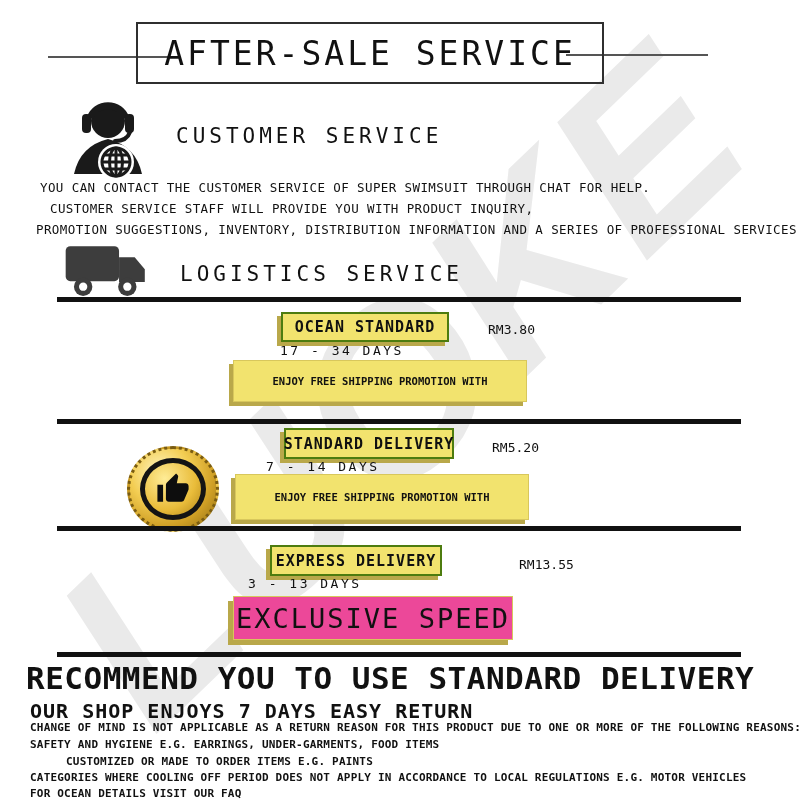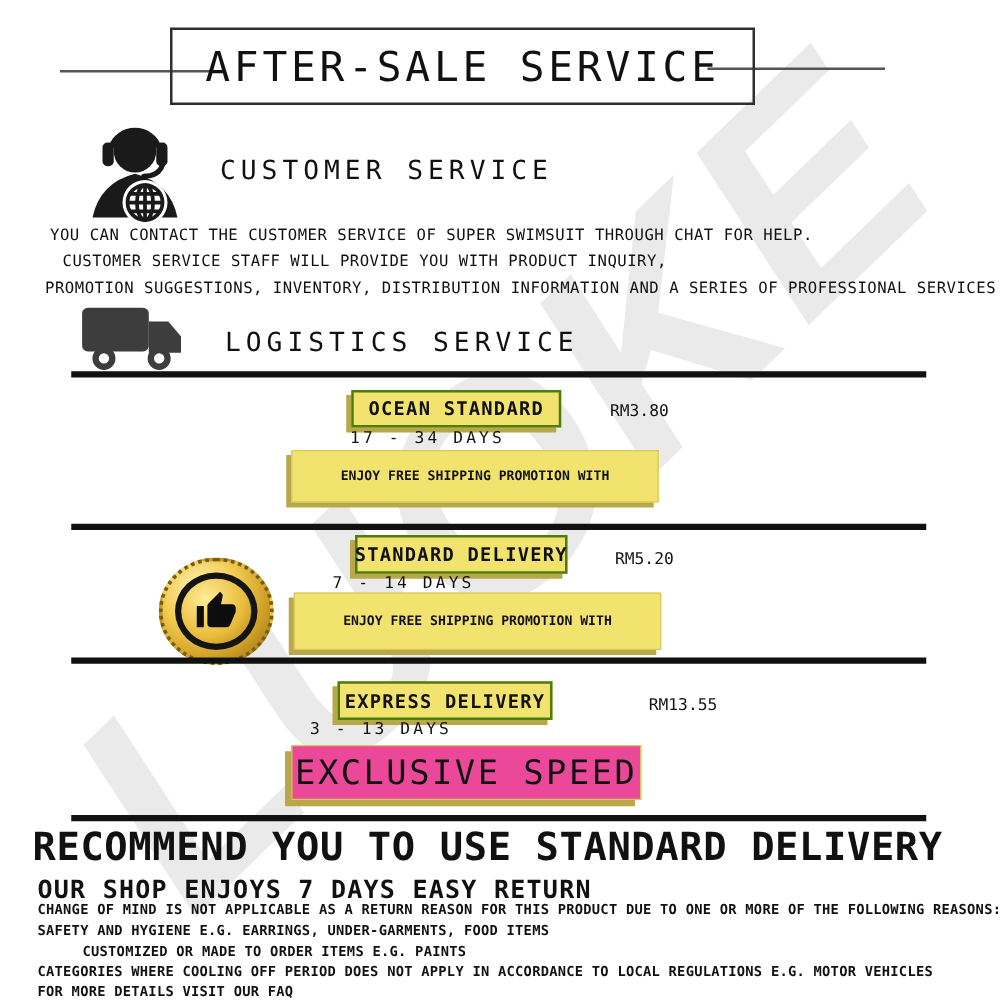--- a/index.html
+++ b/index.html
@@ -185,16 +185,16 @@
     </div>
 
     <div class="abs divider" style="top:652px;"></div>
 
     <div class="abs recommend" style="left:26px;top:660px;">RECOMMEND YOU TO USE STANDARD DELIVERY</div>
     <div class="abs return-title" style="left:30px;top:699px;">OUR SHOP ENJOYS 7 DAYS EASY RETURN</div>
     <div class="abs policy" style="left:30px;top:721px;">CHANGE OF MIND IS NOT APPLICABLE AS A RETURN REASON FOR THIS PRODUCT DUE TO ONE OR MORE OF THE FOLLOWING REASONS:</div>
     <div class="abs policy" style="left:30px;top:738px;">SAFETY AND HYGIENE E.G. EARRINGS, UNDER-GARMENTS, FOOD ITEMS</div>
     <div class="abs policy" style="left:30px;top:755px;margin-left:36px;">CUSTOMIZED OR MADE TO ORDER ITEMS E.G. PAINTS</div>
     <div class="abs policy" style="left:30px;top:771px;">CATEGORIES WHERE COOLING OFF PERIOD DOES NOT APPLY IN ACCORDANCE TO LOCAL REGULATIONS E.G. MOTOR VEHICLES</div>
-    <div class="abs policy" style="left:30px;top:787px;">FOR MORE DETAILS VISIT OUR FAQ</div>
+    <div class="abs policy" style="left:30px;top:787px;">FOR OCEAN DETAILS VISIT OUR FAQ</div>
 
   </div>
 </div>
 
 </body></html>

